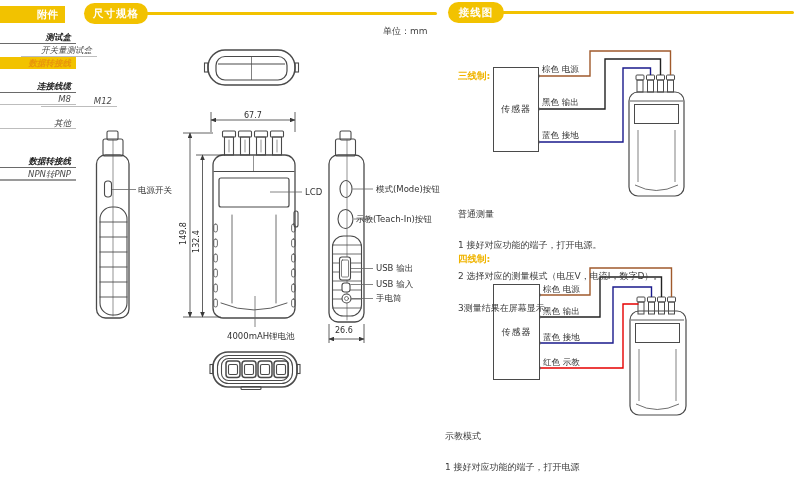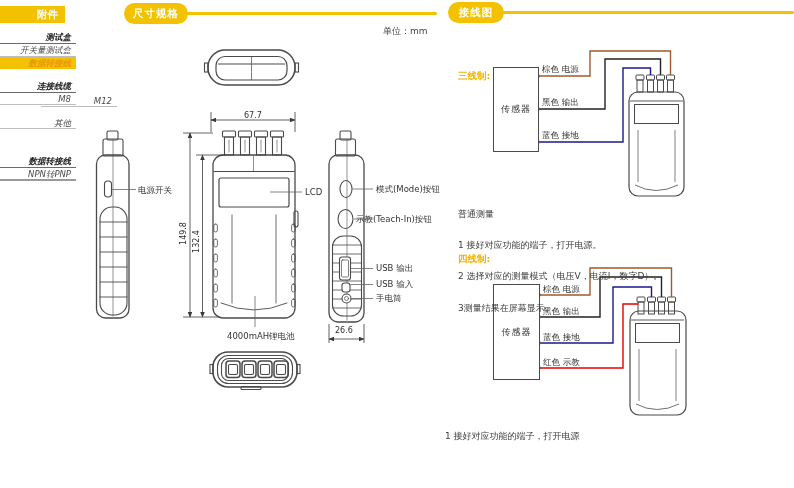--- a/index.html
+++ b/index.html
@@ -12,21 +12,21 @@
   
   .side-title{
     left:0;top:6px;width:65px;height:17px;line-height:17px;background:#f2c200;
     color:#fff;font-size:10.5px;font-weight:bold;text-align:right;
     padding-right:7px;box-sizing:border-box;z-index:3;
   }
   .pill{
     background:#f2c200;color:#fff;font-weight:bold;font-size:10.5px;
     text-align:center;border-radius:12px;z-index:3;letter-spacing:1px;
   }
-  .pill-dim{left:84px;top:3px;width:64px;height:21px;line-height:21px;margin-left:40px;}
+  .pill-dim{left:84px;top:3px;width:64px;height:21px;line-height:21px;}
   .pill-wire{left:448px;top:2px;width:56px;height:21px;line-height:21px;}
   .hline{background:#f2c200;height:3px;top:12px;z-index:2;border-radius:2px;}
   .hline1{left:146px;width:291px;}
   .hline2{left:502px;top:11px;width:292px;}
   
   .srow{
     left:0;width:76px;box-sizing:border-box;padding-right:5px;text-align:right;
     font-size:8.5px;line-height:12px;color:#4a4a4a;z-index:3;font-style:italic;
   }
   .srow.hdr{font-weight:bold;color:#222;border-bottom:1px solid #6a6a6a;}
@@ -53,21 +53,21 @@
 <body>
 
 <div class="abs side-title">附件</div>
 <div class="abs pill pill-dim">尺寸规格</div>
 <div class="abs hline hline1"></div>
 <div class="abs pill pill-wire">接线图</div>
 <div class="abs hline hline2"></div>
 <div class="abs unit">单位：mm</div>
 
 <div class="abs srow hdr" style="top:31px;height:13px;">测试盒</div>
-<div class="abs srow itm" style="top:44px;height:13px;">开关量测试盒</div>
+<div class="abs srow itm" style="top:44px;height:13px;margin-left:21px;">开关量测试盒</div>
 <div class="abs srow active" style="top:57px;">数据转接线</div>
 <div class="abs srow hdr" style="top:80px;height:13px;">连接线缆</div>
 <div class="abs srow itm" style="top:93px;height:12px;">M8</div>
 <div class="abs srow itm" style="top:95px;height:12px;margin-left:41px;">M12</div>
 <div class="abs srow itm" style="top:117px;height:12px;">其他</div>
 <div class="abs srow hdr" style="top:155px;height:13px;">数据转接线</div>
 <div class="abs srow itm last" style="top:168px;height:13px;">NPN转PNP</div>
 
 <svg class="abs layer" width="794" height="488" viewBox="0 0 794 488">
   <defs>
@@ -272,18 +272,19 @@
 
 <span class="abs sec-head" style="left:458px;top:253px;">四线制:</span>
 <div class="abs sensor-box" style="left:493px;top:284px;width:45px;height:94px;">
   <span>传感器</span>
 </div>
 <span class="abs wire-label" style="left:543px;top:284px;">棕色 电源</span>
 <span class="abs wire-label" style="left:543px;top:306px;">黑色 输出</span>
 <span class="abs wire-label" style="left:543px;top:332px;">蓝色 接地</span>
 <span class="abs wire-label" style="left:543px;top:357px;">红色 示教</span>
 <div class="abs notes notes2" style="left:445px;top:411px;width:345px;">
+  <div>示教模式</div>
   <div>1 接好对应功能的端子，打开电源</div>
   
   
   
   
 </div>
 
 </body></html>

